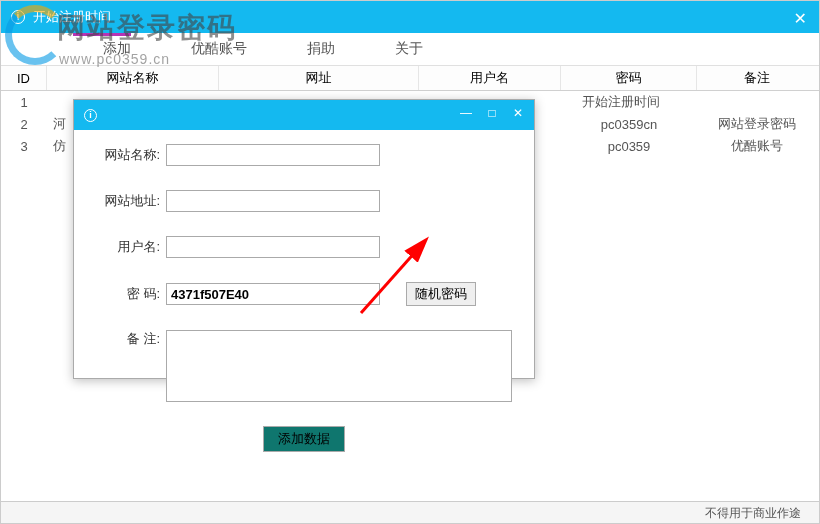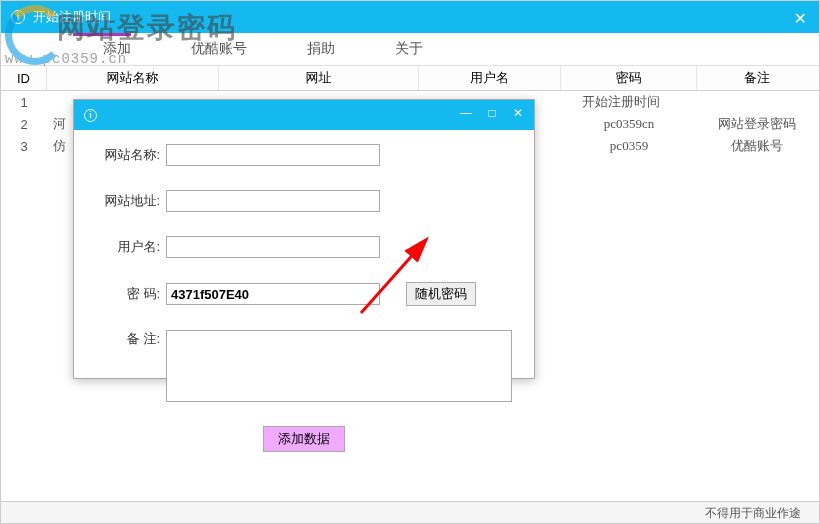--- a/index.html
+++ b/index.html
@@ -9,56 +9,56 @@
     .main-titlebar { height: 32px; background: #14b9f0; color: #fff; display: flex; align-items: center; padding: 0 10px; position: relative; }
     .main-titlebar .info-icon { width: 14px; height: 14px; border: 1.5px solid #fff; border-radius: 50%; font-size: 10px; text-align: center; line-height: 12px; margin-right: 8px; font-weight: bold; }
     .main-close { position: absolute; right: 12px; top: 8px; color: #fff; font-size: 16px; cursor: pointer; }
     
     
     .watermark { position: absolute; left: 4px; top: 4px; z-index: 5; opacity: 0.6; pointer-events: none; }
     .watermark-logo { display: flex; align-items: center; }
     .logo-circle { width: 46px; height: 46px; position: relative; }
     .logo-circle::before { content: ''; position: absolute; width: 46px; height: 46px; border: 7px solid #079be5; border-radius: 50%; border-top-color: #f7a800; border-right-color: transparent; }
     .watermark-text { font-size: 28px; color: #444; font-weight: bold; margin-left: 6px; font-family: "KaiTi", serif; letter-spacing: 2px; }
-    .watermark-url { font-size: 14px; color: #666; letter-spacing: 1px; font-family: Liberation Mono, monospace; }
+    .watermark-url { font-size: 14px; color: #666; margin-left: 54px; letter-spacing: 1px; font-family: Liberation Sans, sans-serif; }
     
     
     .menubar { height: 32px; background: #fff; display: flex; align-items: center; padding-left: 72px; border-bottom: 1px solid transparent; }
     .menu-item { padding: 0 30px; color: #555; cursor: pointer; font-size: 14px; }
     .menu-active-indicator { position: absolute; left: 72px; top: 32px; width: 58px; height: 3px; background: #b535b5; }
     
     
     .table-wrap { width: 100%; }
     .table-header { height: 26px; background: #fdfdfd; border-top: 1px solid #e0e0e0; border-bottom: 1px solid #d0d0d0; display: flex; }
     .th, .td { border-right: 1px solid #e6e6e6; padding: 4px 6px; text-align: center; display: flex; align-items: center; justify-content: center; }
     .col-id { width: 46px; }
     .col-name { width: 172px; }
     .col-url { width: 200px; }
     .col-user { width: 142px; }
-    .col-pass { width: 136px; font-family: Liberation Serif, serif; }
+    .col-pass { width: 136px; }
     .col-note { width: 120px; border-right: none; }
     .table-body .tr { display: flex; height: 22px; color: #555; }
     .table-body .td { border-right: none; }
     
     
     .dialog { position: absolute; left: 72px; top: 98px; width: 462px; height: 280px; background: #fff; box-shadow: 0 2px 10px rgba(0,0,0,0.25); border: 1px solid #aaa; z-index: 10; }
     .dialog-titlebar { height: 30px; background: #14b9f0; color: #fff; display: flex; align-items: center; padding-left: 10px; position: relative; }
     .dialog-titlebar .info-icon { width: 13px; height: 13px; border: 1.5px solid #fff; border-radius: 50%; font-size: 9px; text-align: center; line-height: 11px; margin-right: 8px; font-weight: bold; color: #fff; }
     .dialog-controls { position: absolute; right: 8px; top: 6px; display: flex; gap: 10px; }
     .dialog-controls span { color: #fff; width: 16px; text-align: center; cursor: pointer; font-size: 12px; }
     
     .dialog-body { padding: 14px 18px 10px 18px; }
     .form-row { display: flex; align-items: center; margin-bottom: 24px; }
     .form-label { width: 68px; text-align: right; margin-right: 6px; color: #333; font-size: 13px; }
     .form-input { border: 1px solid #aaa; height: 22px; padding: 2px 4px; font-size: 13px; background: #fff; }
     .input-mid { width: 214px; font-weight: bold; }
     .random-btn { margin-left: 26px; height: 24px; padding: 0 8px; border: 1px solid #aaa; background: #efefef; cursor: pointer; font-size: 13px; }
     .textarea-note { width: 346px; height: 72px; border: 1px solid #aaa; resize: none; padding: 3px; font-size: 13px; }
     .add-btn-row { text-align: center; margin-top: 6px; }
-    .add-data-btn { height: 26px; padding: 0 14px; border: 1px solid #aaa; background: #f0abfc; cursor: pointer; font-size: 13px; }
+    .add-data-btn { height: 26px; padding: 0 14px; border: 1px solid #aaa; background: #0f766e; cursor: pointer; font-size: 13px; }
     
     
     .arrow { position: absolute; left: 342px; top: 232px; z-index: 20; pointer-events: none; }
     
     
     .footer { position: absolute; bottom: 0; left: 0; right: 0; height: 22px; border-top: 1px solid #ccc; background: #f5f5f5; font-size: 12px; color: #555; text-align: right; padding-right: 18px; line-height: 22px; }
   </style>
 </head>
 <body>
 

